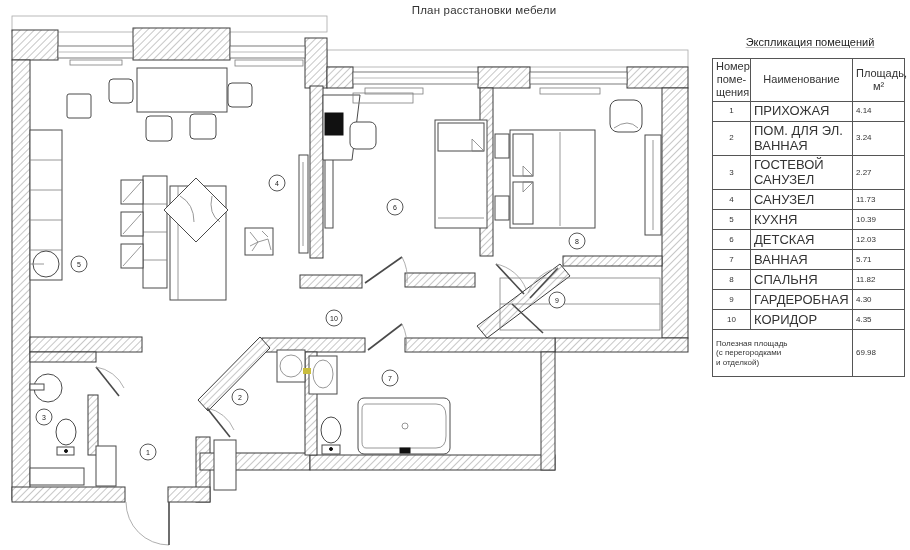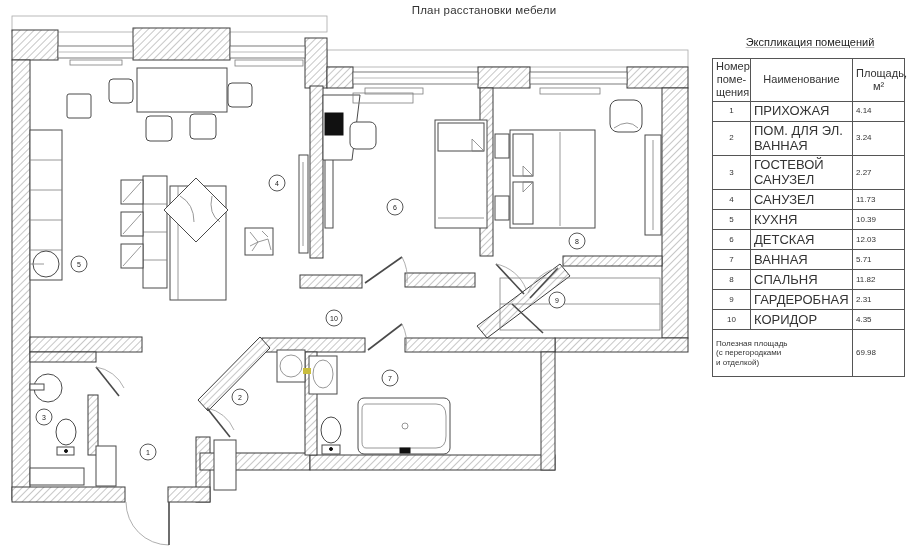--- a/index.html
+++ b/index.html
@@ -340,21 +340,21 @@
           <td class="area">5.71</td>
         </tr>
         <tr>
           <td class="num">8</td>
           <td class="name">СПАЛЬНЯ</td>
           <td class="area">11.82</td>
         </tr>
         <tr>
           <td class="num">9</td>
           <td class="name">ГАРДЕРОБНАЯ</td>
-          <td class="area">2.31</td>
+          <td class="area">4.30</td>
         </tr>
         <tr>
           <td class="num">10</td>
           <td class="name">КОРИДОР</td>
           <td class="area">4.35</td>
         </tr>
       </tbody>
     <tbody>
       <tr>
         <td class="footer-name" colspan="2">Полезная площадь

